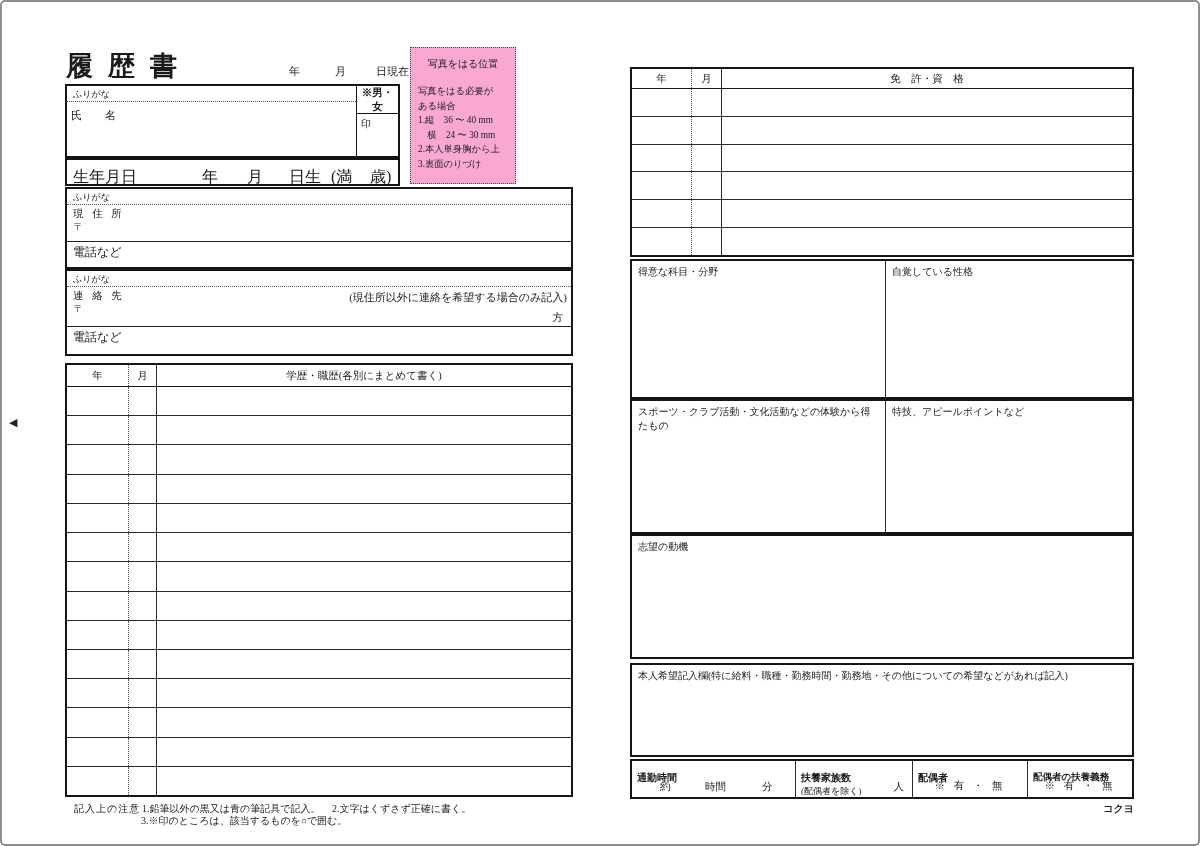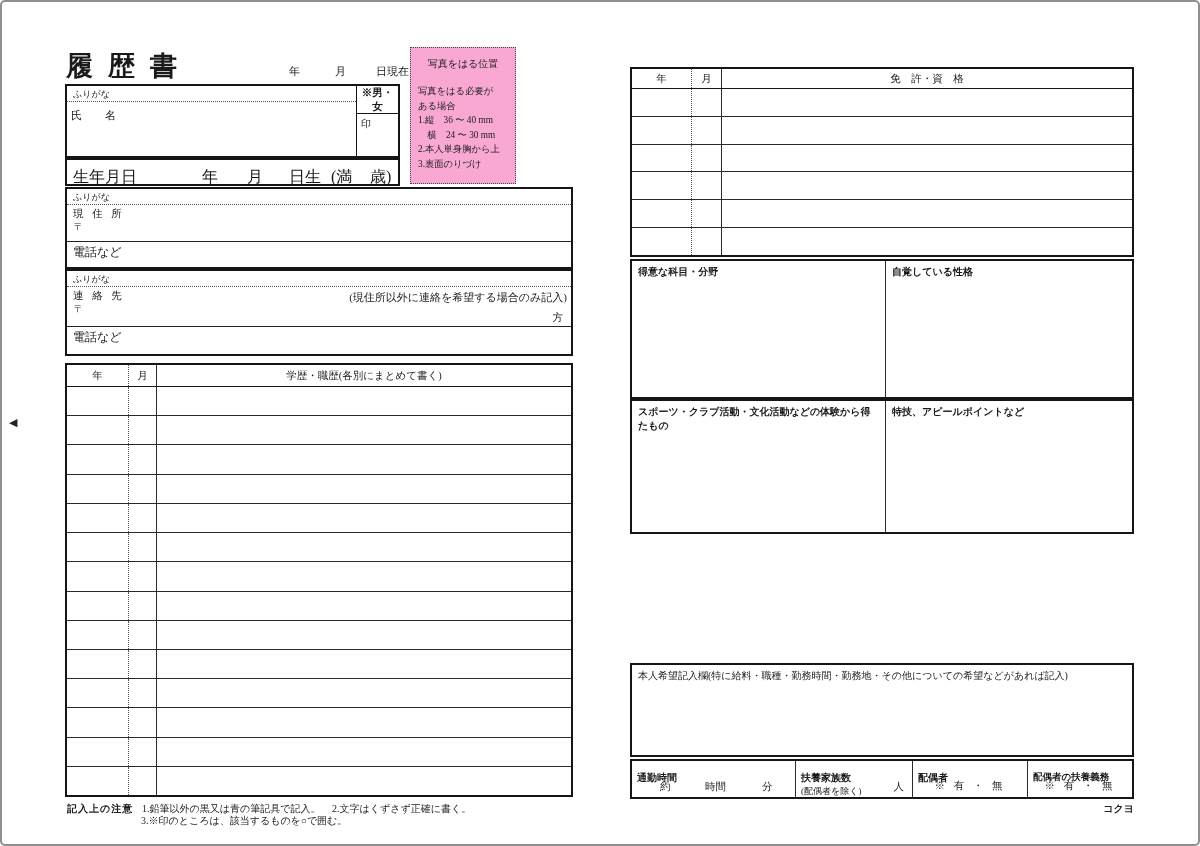--- a/index.html
+++ b/index.html
@@ -49,25 +49,25 @@
   .tc-main { flex:1; }
   .th { font-size:10.5px; text-align:center; display:flex; align-items:center; justify-content:center; }
   .tbl-hist { left:63px; top:361px; width:508px; height:434px; }
   .tbl-hist .thead { height:22px; }
   .tbl-hist .tc-y { width:62px; } .tbl-hist .tc-m { width:28px; }
   .tbl-lic { left:628px; top:65px; width:504px; height:190px; }
   .tbl-lic .thead { height:20px; }
   .tbl-lic .tc-y { width:60px; } .tbl-lic .tc-m { width:30px; }
   
   .notes span { position:absolute; font-size:10px; }
-  .nt-l { left:65px; top:800px; font-weight:bold; letter-spacing:1px; }
+  .nt-l { left:72px; top:800px; font-weight:normal; letter-spacing:1px; }
   .nt-1 { left:140px; top:800px; } .nt-2 { left:330px; top:800px; } .nt-3 { left:139px; top:812px; }
   
   .sec2 { display:flex; }
-  .sec-cell { position:relative; height:100%; padding:4px 6px; font-size:10px;font-weight:bold; }
+  .sec-cell { position:relative; height:100%; padding:4px 6px; font-size:10px; }
   .sec-cell.first { width:254px; border-right:1.2px solid #2a2a2a; }
   .sec-cell.rest { flex:1; }
   .secA { left:628px; top:257px; width:504px; height:140px; }
   .secB { left:628px; top:397px; width:504px; height:135px; }
   .secC { left:628px; top:532px; width:504px; height:125px; padding:4px 6px; font-size:10px; }
   .secD { left:628px; top:661px; width:504px; height:94px; padding:4px 6px; font-size:10px; }
   .strip { left:628px; top:757px; width:504px; height:40px; display:flex; }
   .s-cell { position:relative; height:100%; border-right:1.2px solid #2a2a2a; font-size:10px; }
   .s-cell:last-child { border-right:none; }
   .s1 { width:164px; } .s2 { width:117px; } .s3 { width:115px; } .s4 { flex:1; }
@@ -272,20 +272,21 @@
   <div class="box secA sec2">
     <div class="sec-cell first">得意な科目・分野</div>
     <div class="sec-cell rest">自覚している性格</div>
   </div>
 
   <div class="box secB sec2">
     <div class="sec-cell first">スポーツ・クラブ活動・文化活動などの体験から得たもの</div>
     <div class="sec-cell rest">特技、アピールポイントなど</div>
   </div>
 
+  <div class="box secC">志望の動機</div>
 
   <div class="box secD">本人希望記入欄(特に給料・職種・勤務時間・勤務地・その他についての希望などがあれば記入)</div>
 
   <div class="box strip">
     <div class="s-cell s1">
       <div class="s-lbl">通勤時間</div>
       <span class="u u-a">約</span>
       <span class="u u-h">時間</span>
       <span class="u u-m">分</span>
     </div>

